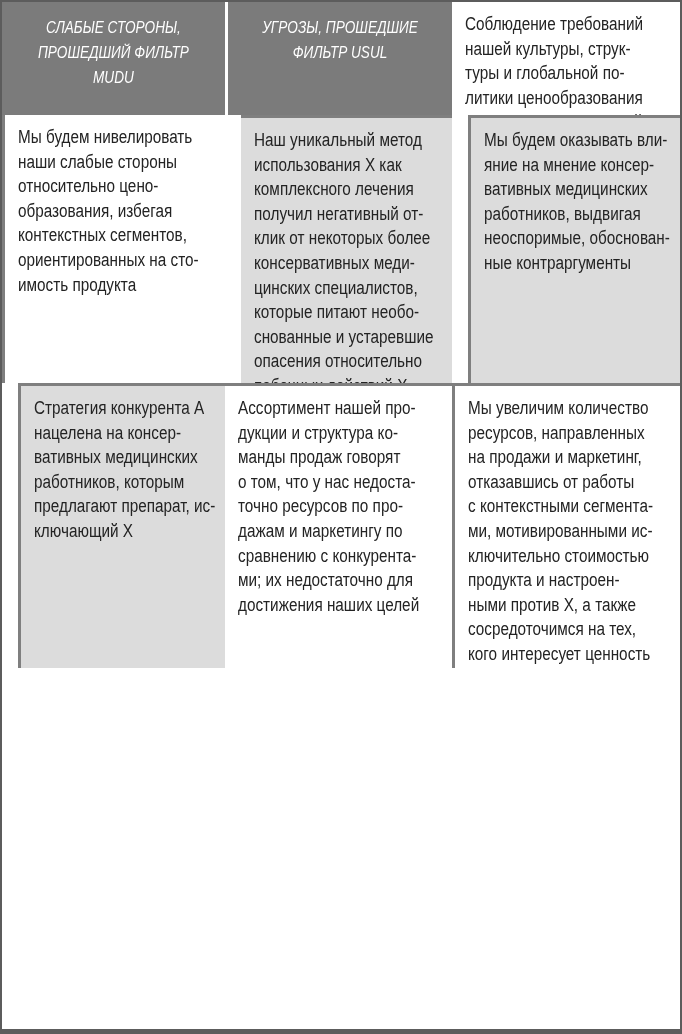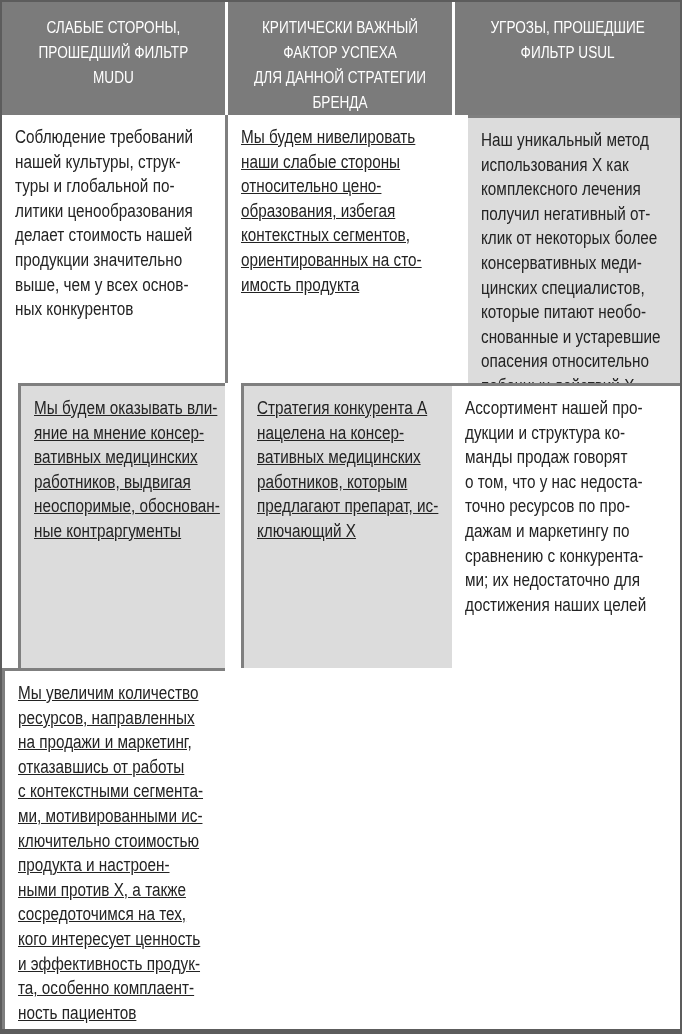--- a/index.html
+++ b/index.html
@@ -32,20 +32,21 @@
     grid-template-columns: 223px 227px 1fr;
     grid-template-rows: 113px 268px 285px 1fr;
   }
 
   
   .hcell {
     background: var(--header-bg);
     color: var(--header-text);
     padding: 13px 4px 0 4px;
     overflow: hidden;
+    font-style: italic;
   }
   .hcell.sep { border-left: 3px solid #ffffff; }
   .htext {
     display: block;
     white-space: pre-line;
     text-align: center;
     font-size: 16px;
     line-height: 25px;
     transform: scaleX(0.85);
     transform-origin: 50% 0;
@@ -53,21 +54,21 @@
     margin-left: -8.8%;
   }
 
   
   .bcell {
     background: var(--row-bg);
     color: var(--body-text);
     padding: 10px 4px 0 13px;
     overflow: hidden;
   }
-  .bcell.sep { border-left: 3px solid var(--border); text-decoration: underline; }
+  .bcell.sep { border-left: 3px solid var(--border); }
   .bcell.rule { border-top: 3px solid var(--border); }
   .bcell.shaded { background: var(--row-shaded-bg); margin-left: 16px; }
   .btext {
     display: block;
     white-space: pre-line;
     font-size: 18px;
     line-height: 24.6px;
     transform: scaleX(0.85);
     transform-origin: 0 0;
     width: 117.6%;
@@ -76,26 +77,20 @@
 </head>
 <body>
 
 <div class="page">
   <div class="swot-table">
 
     <div class="hcell">
       <span class="htext">СЛАБЫЕ СТОРОНЫ,
 ПРОШЕДШИЙ ФИЛЬТР
 MUDU</span>
-    </div>
-    <div class="hcell sep">
-      <span class="htext">КРИТИЧЕСКИ ВАЖНЫЙ
-ФАКТОР УСПЕХА
-ДЛЯ ДАННОЙ СТРАТЕГИИ
-БРЕНДА</span>
     </div>
     <div class="hcell sep">
       <span class="htext">УГРОЗЫ, ПРОШЕДШИЕ
 ФИЛЬТР USUL</span>
     </div>
 
     <div class="bcell">
       <span class="btext">Соблюдение требований
 нашей культуры, струк-
 туры и глобальной по-

